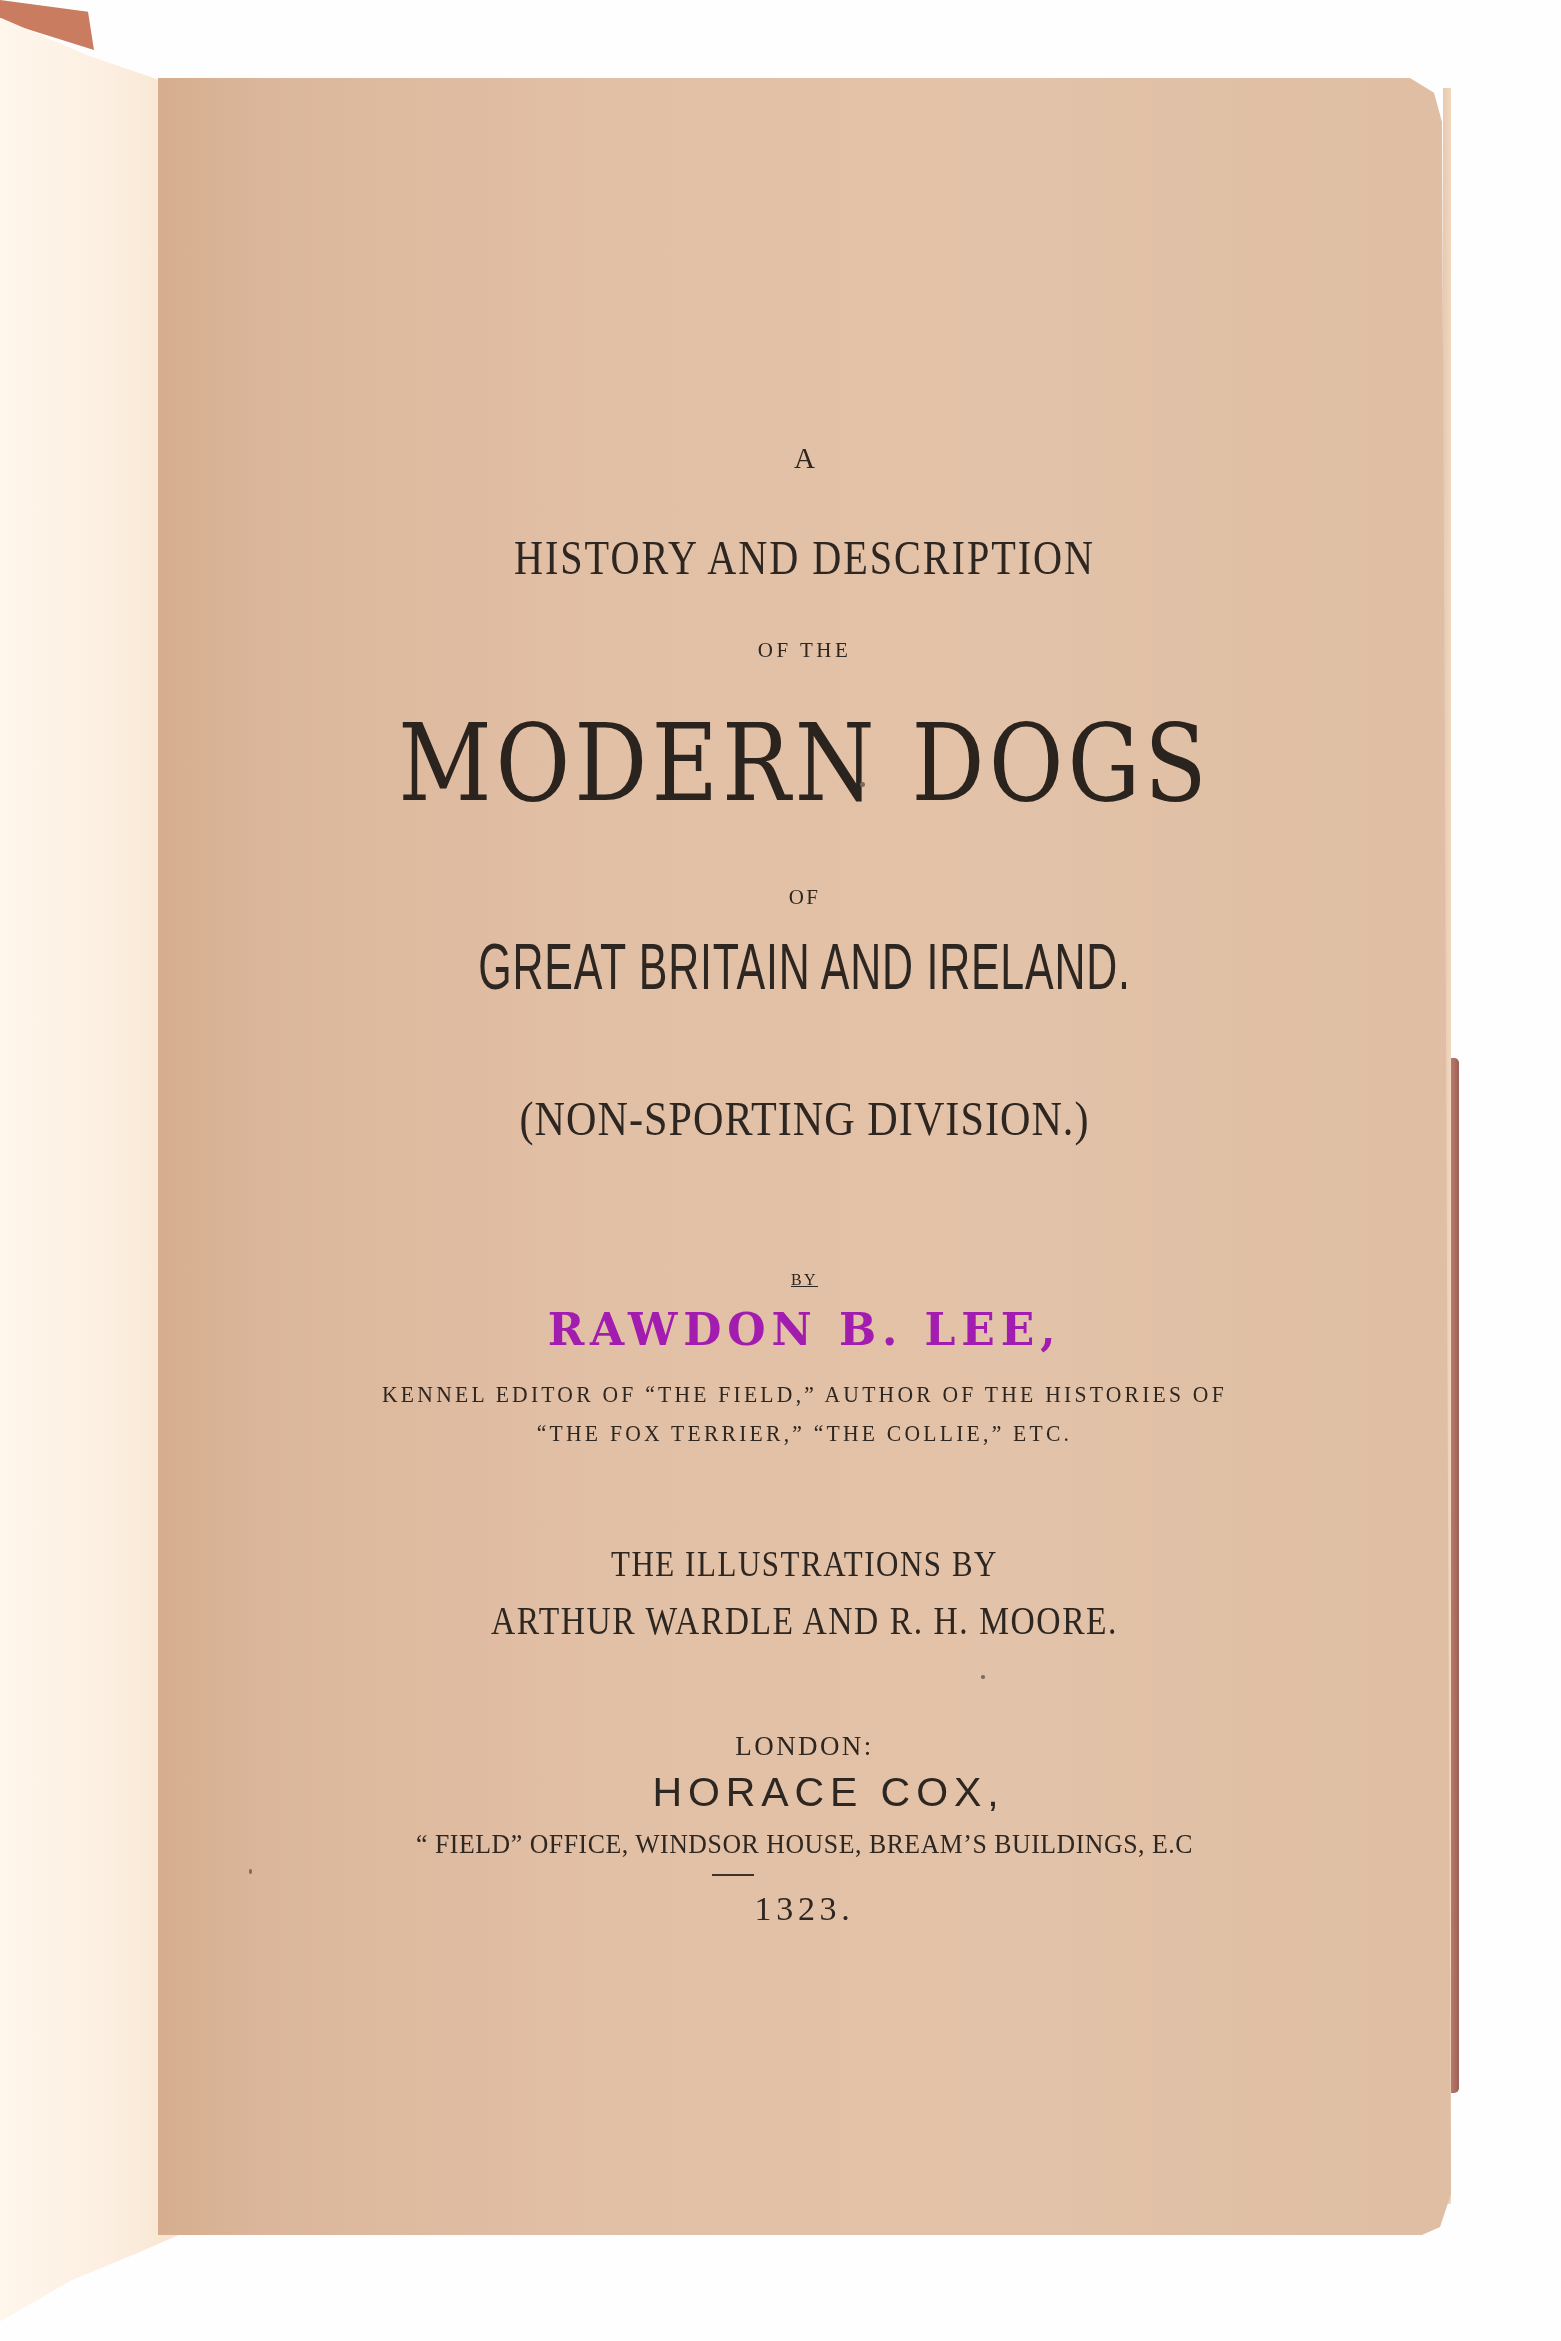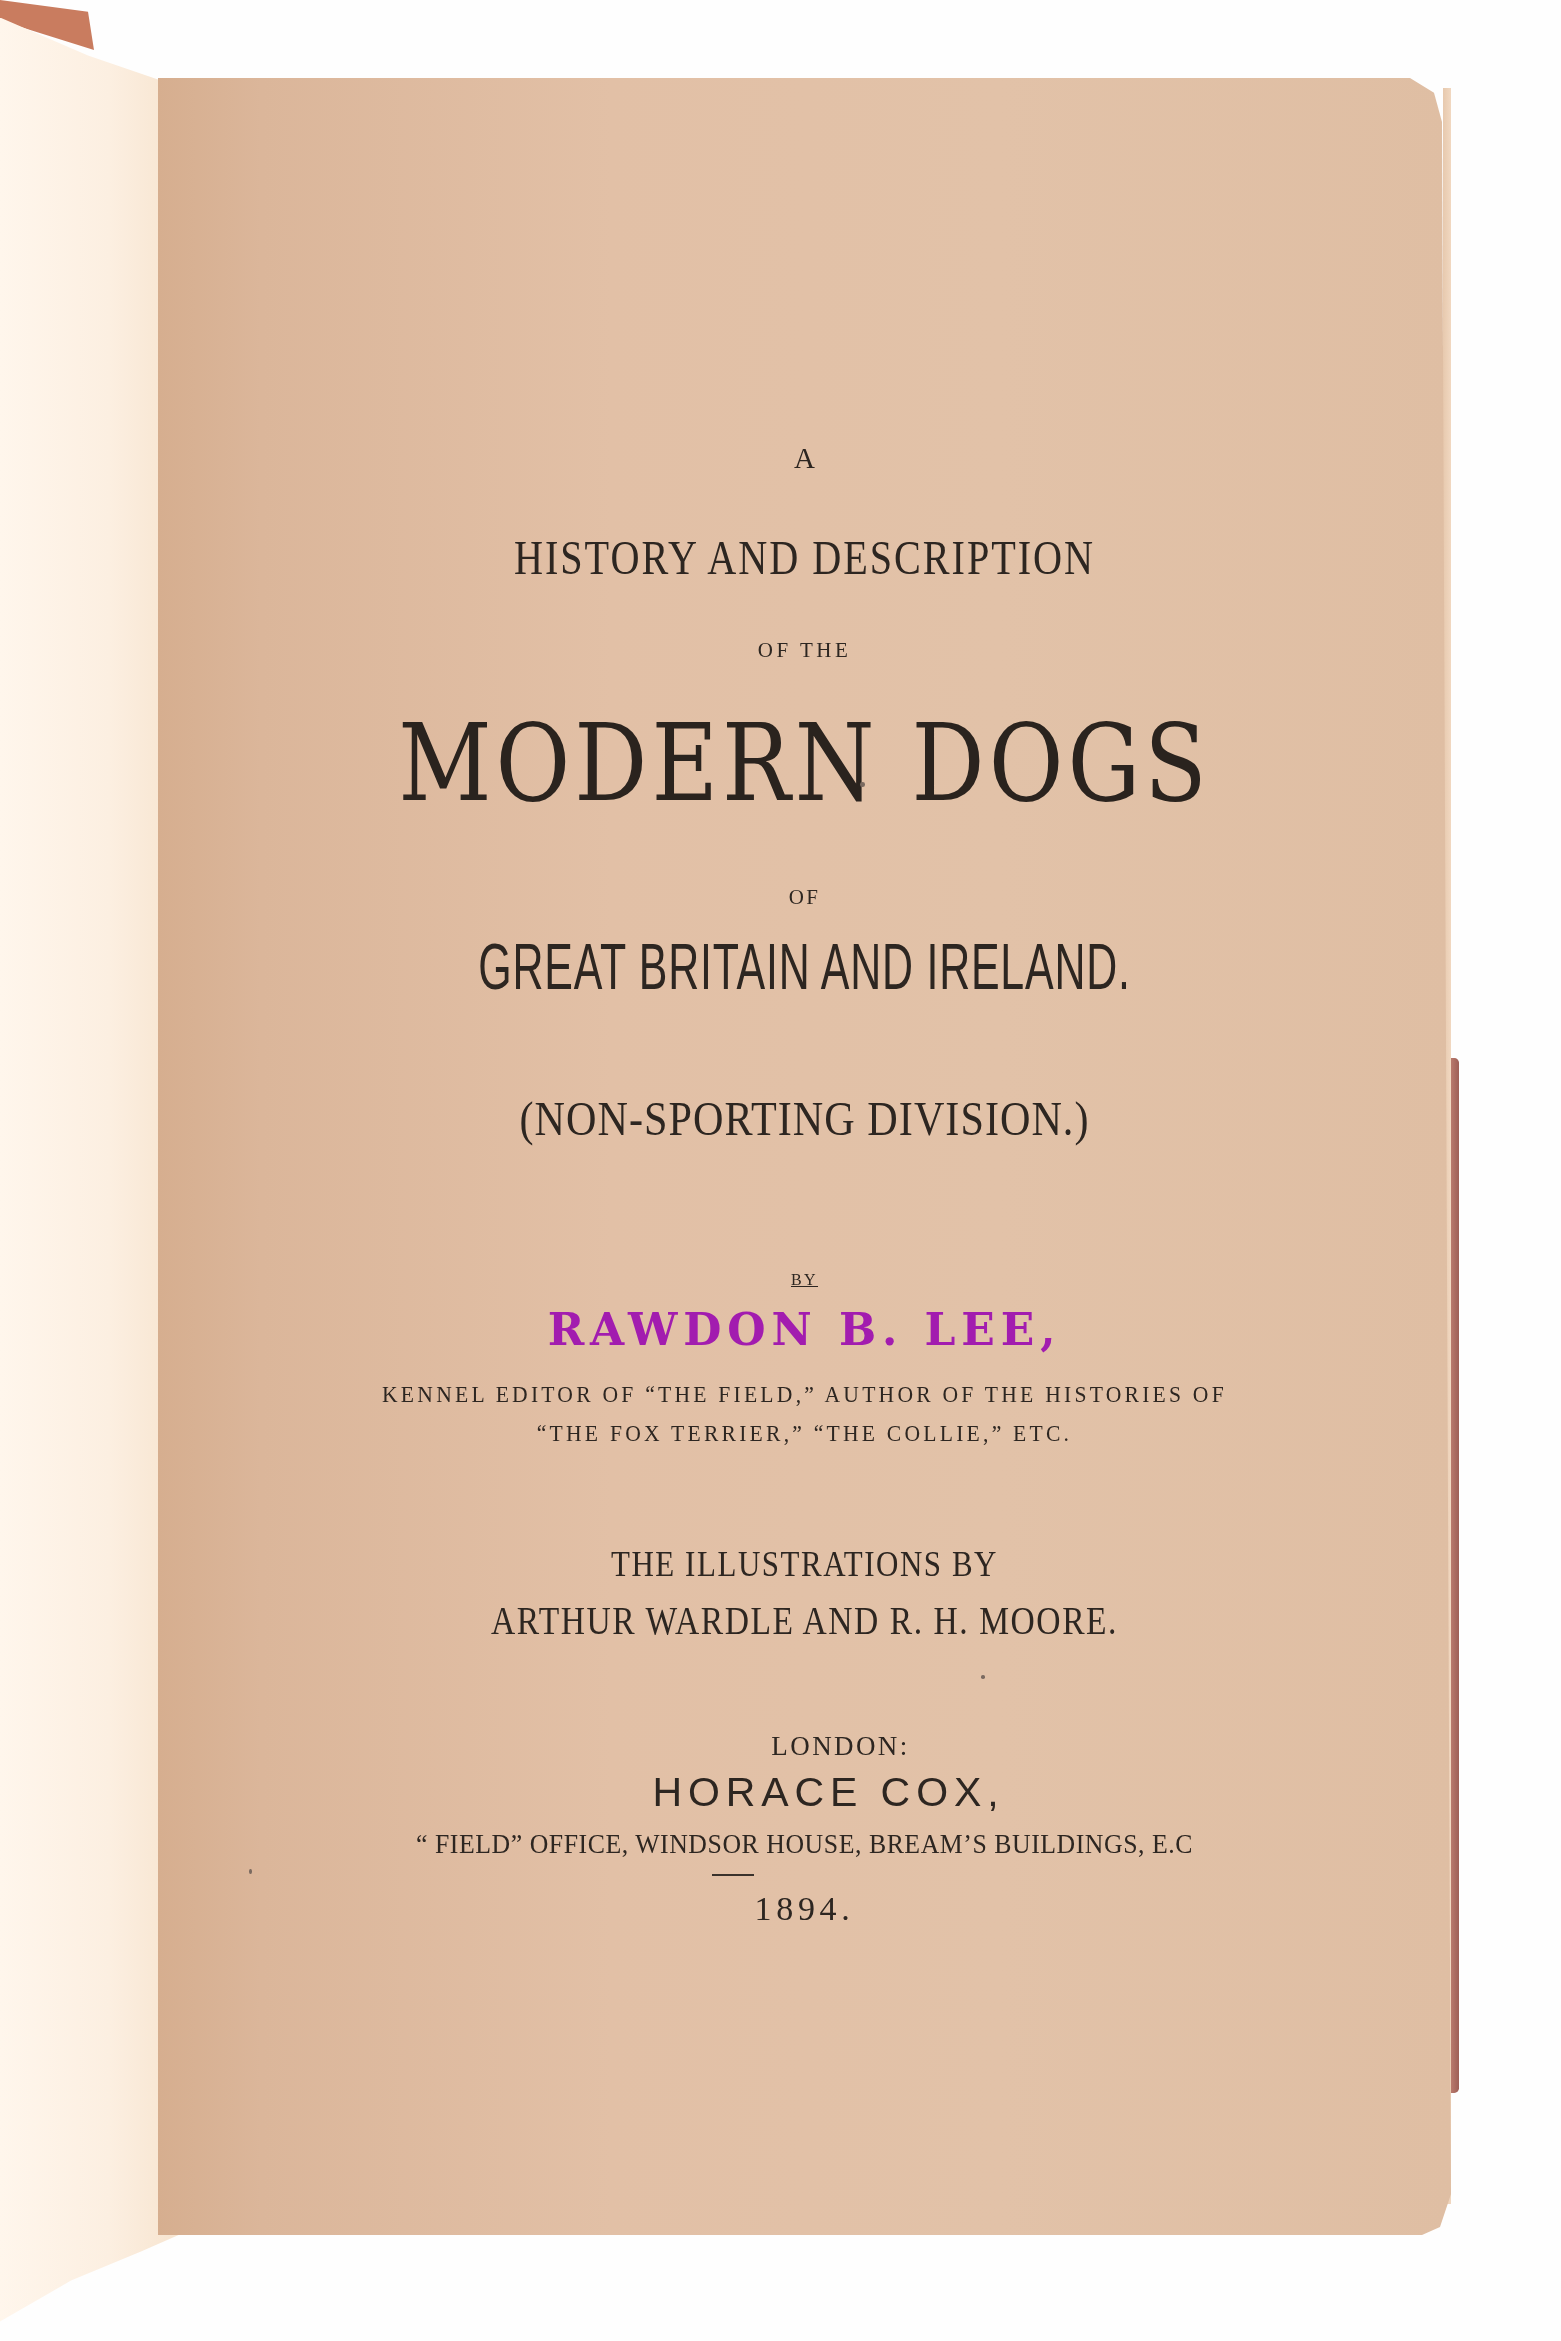--- a/index.html
+++ b/index.html
@@ -39,21 +39,21 @@
   .t-modern   { top: 702px; font-size: 106px; letter-spacing: 4.7px; font-family: "DejaVu Serif", serif; font-weight: normal; color: #2a231e; transform: scaleX(0.86); }
   .t-of       { top: 885px; font-size: 21px; letter-spacing: 2.4px; font-family: Liberation Serif, serif; }
   .t-great    { top: 929px; font-size: 65px; letter-spacing: 1.2px; font-family: "Liberation Sans", sans-serif; transform: scaleX(0.66); }
   .t-nonsport { top: 1090px; font-size: 49px; letter-spacing: 1.2px; font-family: "Liberation Serif", serif; transform: scaleX(0.86); }
   .t-by       { top: 1271px; font-size: 16px; letter-spacing: 2.4px; font-family: "Liberation Serif", serif; text-decoration: underline; }
   .t-author   { top: 1304px; font-size: 44px; letter-spacing: 5.9px; font-family: "DejaVu Serif", serif; font-weight: bold; color: #a21caf; }
   .t-cred1    { top: 1381px; font-size: 23.5px; letter-spacing: 3.5px; font-family: "Liberation Serif", serif; transform: scaleX(0.92); }
   .t-cred2    { top: 1420px; font-size: 23.5px; letter-spacing: 3.5px; font-family: "Liberation Serif", serif; transform: scaleX(0.92); }
   .t-illus1   { top: 1543px; font-size: 36px; letter-spacing: 1.8px; font-family: "Liberation Serif", serif; transform: scaleX(0.86); }
   .t-illus2   { top: 1598px; font-size: 39px; letter-spacing: 1.8px; font-family: "Liberation Serif", serif; transform: scaleX(0.86); }
-  .t-london   { top: 1731px; font-size: 27px; letter-spacing: 2.4px; font-family: "Liberation Serif", serif; padding-left: 36px; }
+  .t-london   { top: 1731px; font-size: 27px; letter-spacing: 2.4px; font-family: "Liberation Serif", serif; }
   .t-horace   { top: 1769px; font-size: 41px; letter-spacing: 5.9px; font-family: "Liberation Sans", sans-serif; font-weight: normal; padding-left: 24px; }
   .t-field    { top: 1828px; font-size: 28px; letter-spacing: 0.6px; font-family: "Liberation Serif", serif; transform: scaleX(0.92); }
   .t-rule     { position: absolute; left: 712px; top: 1874px; width: 42px; height: 1.8px; background: #3a322c; }
   .t-year     { top: 1890px; font-size: 34px; letter-spacing: 4.7px; font-family: "Liberation Serif", serif; }
   .dot { position: absolute; border-radius: 50%; background: #7a6a60; }
 </style>
 </head>
 <body>
 
 <div class="cover-edge"></div>
@@ -73,18 +73,18 @@
 <p class="text t-by">BY</p>
 <p class="text t-author">RAWDON B. LEE,</p>
 <p class="text t-cred1">KENNEL EDITOR OF “THE FIELD,” AUTHOR OF THE HISTORIES OF</p>
 <p class="text t-cred2">“THE FOX TERRIER,” “THE COLLIE,” ETC.</p>
 <p class="text t-illus1">THE ILLUSTRATIONS BY</p>
 <p class="text t-illus2">ARTHUR WARDLE AND R. H. MOORE.</p>
 <p class="text t-london">LONDON:</p>
 <p class="text t-horace">HORACE COX,</p>
 <p class="text t-field">“ FIELD” OFFICE, WINDSOR HOUSE, BREAM’S BUILDINGS, E.C</p>
 <div class="t-rule"></div>
-<p class="text t-year">1894.</p>
+<p class="text t-year">1323.</p>
 
 <div class="dot" style="left:860px;top:782px;width:4.7px;height:4.7px;"></div>
 <div class="dot" style="left:981px;top:1675px;width:3.5px;height:3.5px;"></div>
 <div class="dot" style="left:249px;top:1869px;width:2.9px;height:4.7px;"></div>
 
 
 </body></html>

